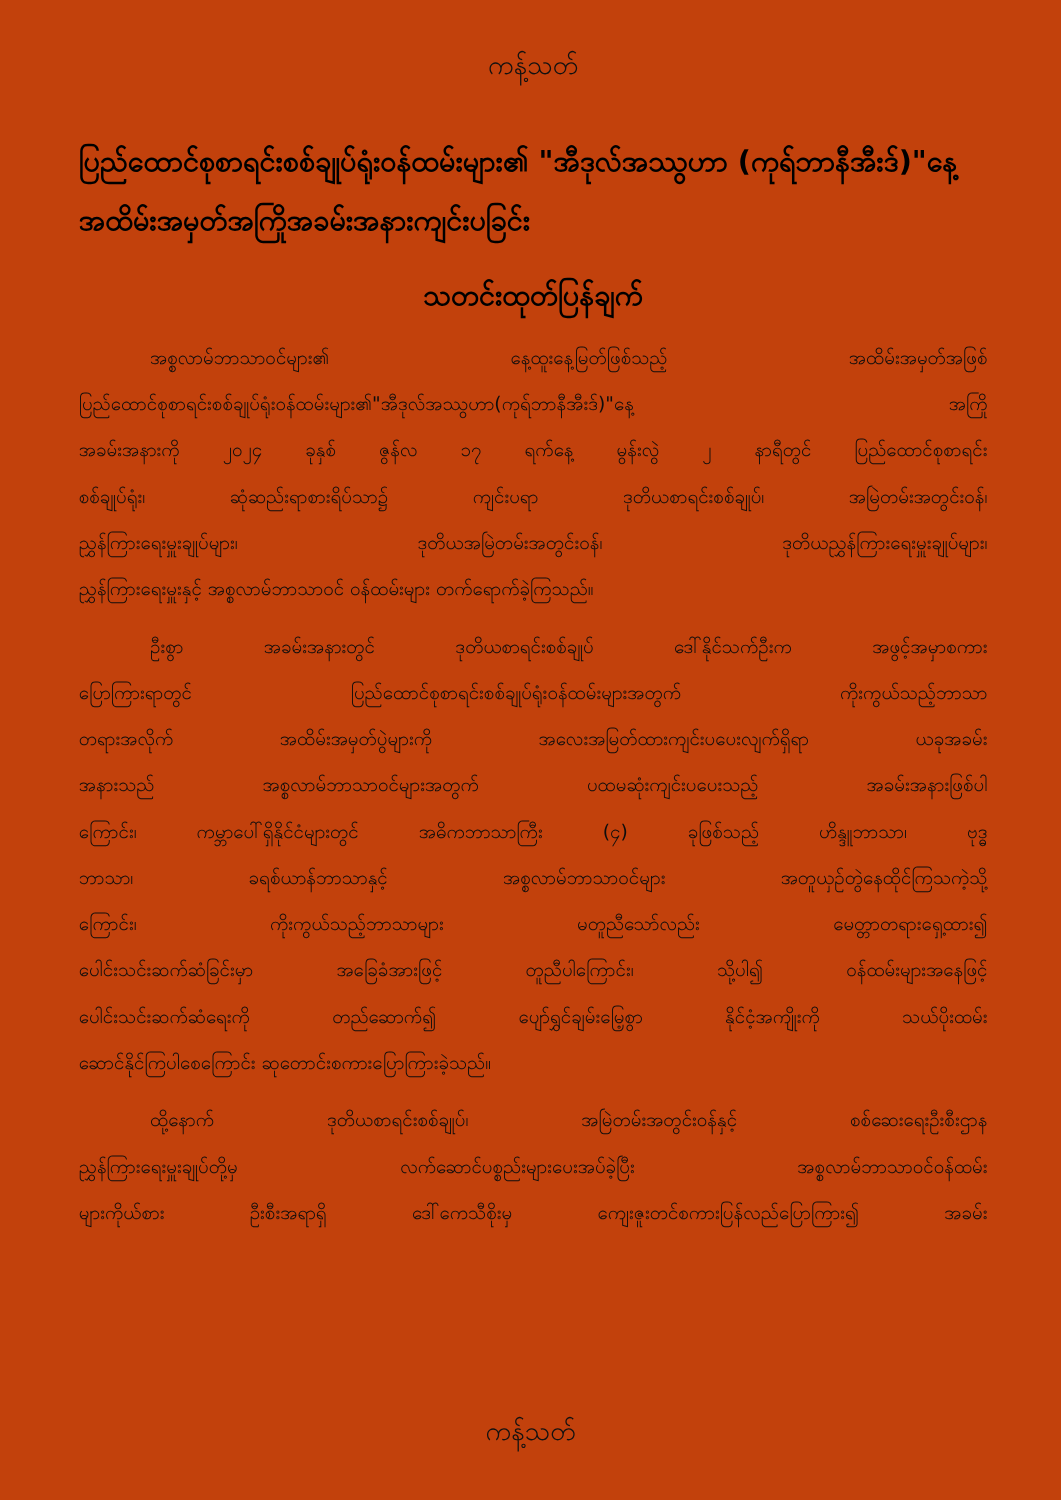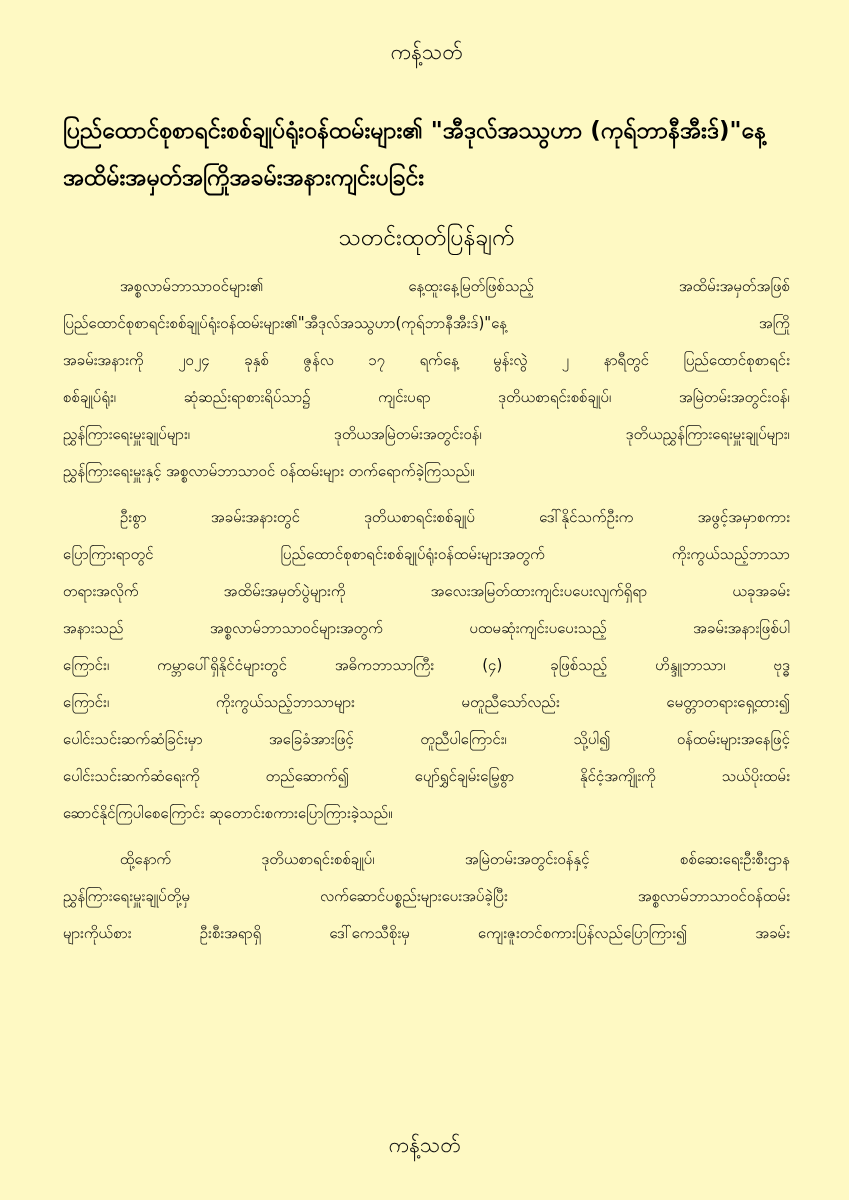--- a/index.html
+++ b/index.html
@@ -5,21 +5,21 @@
   html, body {
     margin: 0;
     padding: 0;
     background: #ffffff;
   }
   .page {
     position: relative;
     width: 849px;
     height: 1200px;
     margin: 0 auto;
-    background: #fef9c3;
+    background: #c2410c;
     color: #111;
     font-family: "DejaVu Sans", "Liberation Sans", sans-serif;
     box-sizing: border-box;
     padding: 0 59px 0 63px;
     overflow: hidden;
   }
   .marking {
     text-align: center;
     font-size: 21px;
     line-height: 30px;
@@ -36,21 +36,21 @@
     margin: 40px 0 0 0;
     font-size: 23px;
     font-weight: bold;
     text-align: left;
     line-height: 47px;
     color: #000;
   }
   .subtitle {
     margin: 16px 0 0 0;
     font-size: 23px;
-    font-weight: normal;
+    font-weight: bold;
     text-align: center;
     line-height: 40px;
     color: #000;
   }
   .body-text { margin-top: 11px; }
   .para { margin: 0 0 9px 0; }
   .line {
     font-size: 15px;
     line-height: 37px;
     text-align: justify;
@@ -85,20 +85,21 @@
       <div class="line">ညွှန်ကြားရေးမှူးချုပ်များ၊ ဒုတိယအမြဲတမ်းအတွင်းဝန်၊ ဒုတိယညွှန်ကြားရေးမှူးချုပ်များ၊</div>
       <div class="line last">ညွှန်ကြားရေးမှူးနှင့် အစ္စလာမ်ဘာသာဝင် ဝန်ထမ်းများ တက်ရောက်ခဲ့ကြသည်။</div>
     </div>
 
     <div class="para">
       <div class="line first">ဦးစွာ အခမ်းအနားတွင် ဒုတိယစာရင်းစစ်ချုပ် ဒေါ်နိုင်သက်ဦးက အဖွင့်အမှာစကား</div>
       <div class="line">ပြောကြားရာတွင် ပြည်ထောင်စုစာရင်းစစ်ချုပ်ရုံးဝန်ထမ်းများအတွက် ကိုးကွယ်သည့်ဘာသာ</div>
       <div class="line">တရားအလိုက် အထိမ်းအမှတ်ပွဲများကို အလေးအမြတ်ထားကျင်းပပေးလျက်ရှိရာ ယခုအခမ်း</div>
       <div class="line">အနားသည် အစ္စလာမ်ဘာသာဝင်များအတွက် ပထမဆုံးကျင်းပပေးသည့် အခမ်းအနားဖြစ်ပါ</div>
       <div class="line">ကြောင်း၊ ကမ္ဘာပေါ်ရှိနိုင်ငံများတွင် အဓိကဘာသာကြီး (၄) ခုဖြစ်သည့် ဟိန္ဒူဘာသာ၊ ဗုဒ္ဓ</div>
+      <div class="line">ဘာသာ၊ ခရစ်ယာန်ဘာသာနှင့် အစ္စလာမ်ဘာသာဝင်များ အတူယှဉ်တွဲနေထိုင်ကြသကဲ့သို့</div>
       <div class="line">ကြောင်း၊ ကိုးကွယ်သည့်ဘာသာများ မတူညီသော်လည်း မေတ္တာတရားရှေ့ထား၍</div>
       <div class="line">ပေါင်းသင်းဆက်ဆံခြင်းမှာ အခြေခံအားဖြင့် တူညီပါကြောင်း၊ သို့ပါ၍ ဝန်ထမ်းများအနေဖြင့်</div>
       <div class="line">ပေါင်းသင်းဆက်ဆံရေးကို တည်ဆောက်၍ ပျော်ရွှင်ချမ်းမြေ့စွာ နိုင်ငံ့အကျိုးကို သယ်ပိုးထမ်း</div>
       <div class="line last">ဆောင်နိုင်ကြပါစေကြောင်း ဆုတောင်းစကားပြောကြားခဲ့သည်။</div>
     </div>
 
     <div class="para">
       <div class="line first">ထို့နောက် ဒုတိယစာရင်းစစ်ချုပ်၊ အမြဲတမ်းအတွင်းဝန်နှင့် စစ်ဆေးရေးဦးစီးဌာန</div>
       <div class="line">ညွှန်ကြားရေးမှူးချုပ်တို့မှ လက်ဆောင်ပစ္စည်းများပေးအပ်ခဲ့ပြီး အစ္စလာမ်ဘာသာဝင်ဝန်ထမ်း</div>
       <div class="line">များကိုယ်စား ဦးစီးအရာရှိ ဒေါ်ကေသီစိုးမှ ကျေးဇူးတင်စကားပြန်လည်ပြောကြား၍ အခမ်း</div>

